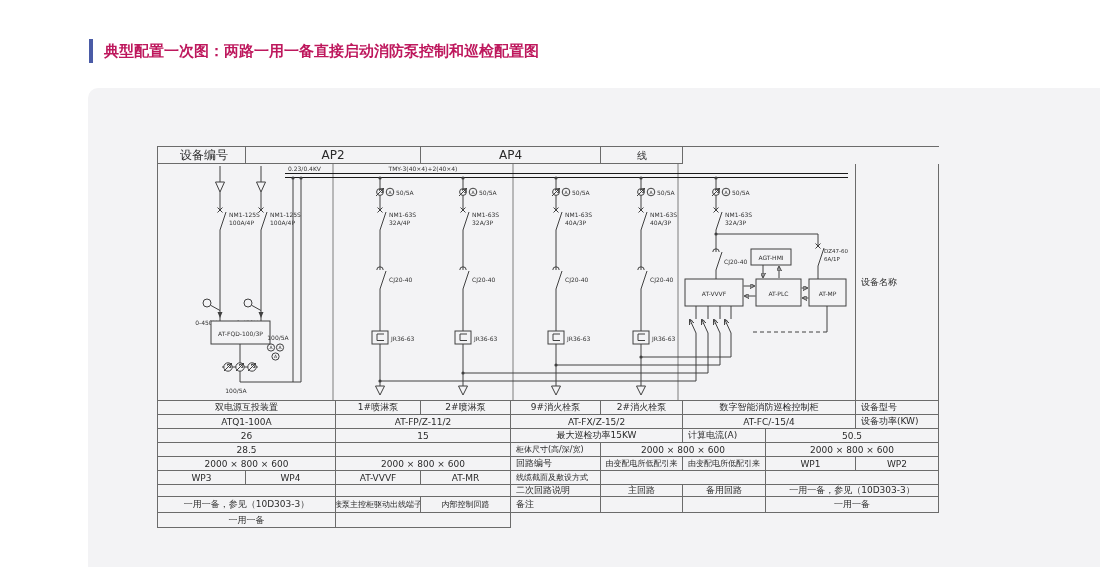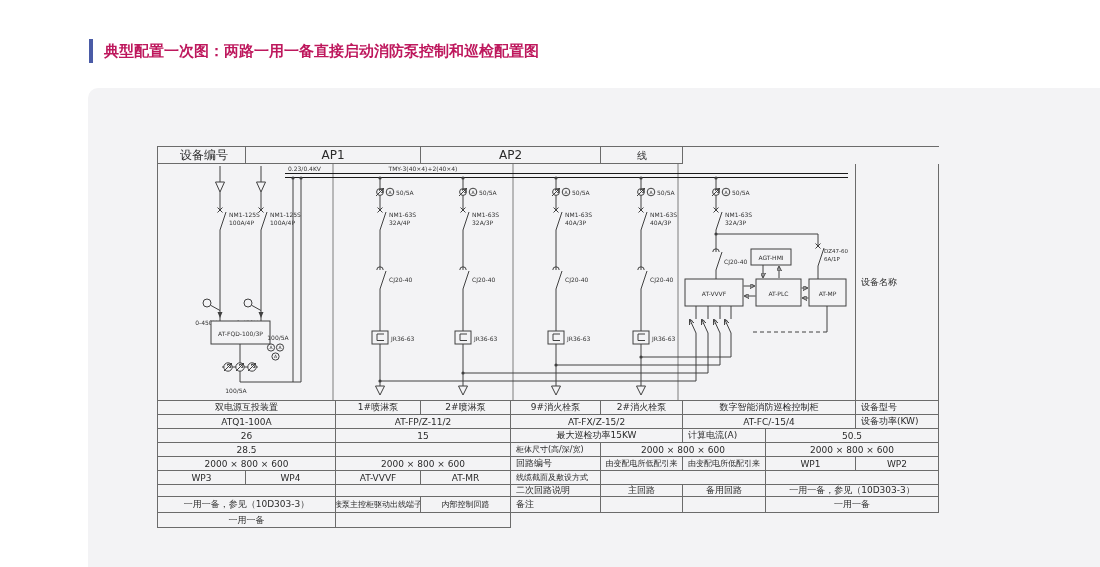--- a/index.html
+++ b/index.html
@@ -50,22 +50,22 @@
 </style>
 </head>
 <body>
 
 <div class="page-title">典型配置一次图：两路一用一备直接启动消防泵控制和巡检配置图</div>
 
 <div class="panel">
   <div class="dtable">
 
     <div class="cell hdr lbl" style="justify-content:center;">设备编号</div>
-    <div class="cell hdr span2">AP1</div>
     <div class="cell hdr span2">AP2</div>
+    <div class="cell hdr span2">AP4</div>
 
     <div class="cell scheme-cell">
       <span class="scheme-txt">一次线路方案</span>
     </div>
     <div class="cell span8 diagram-cell">
       <svg width="693" height="237" viewBox="0 0 693 237">
         <defs>
           <marker id="ah" markerWidth="5" markerHeight="5" refX="4" refY="2.5" orient="auto">
               <path d="M0,0L5,2.5L0,5Z" fill="#404040" stroke="none"></path>
             </marker>

